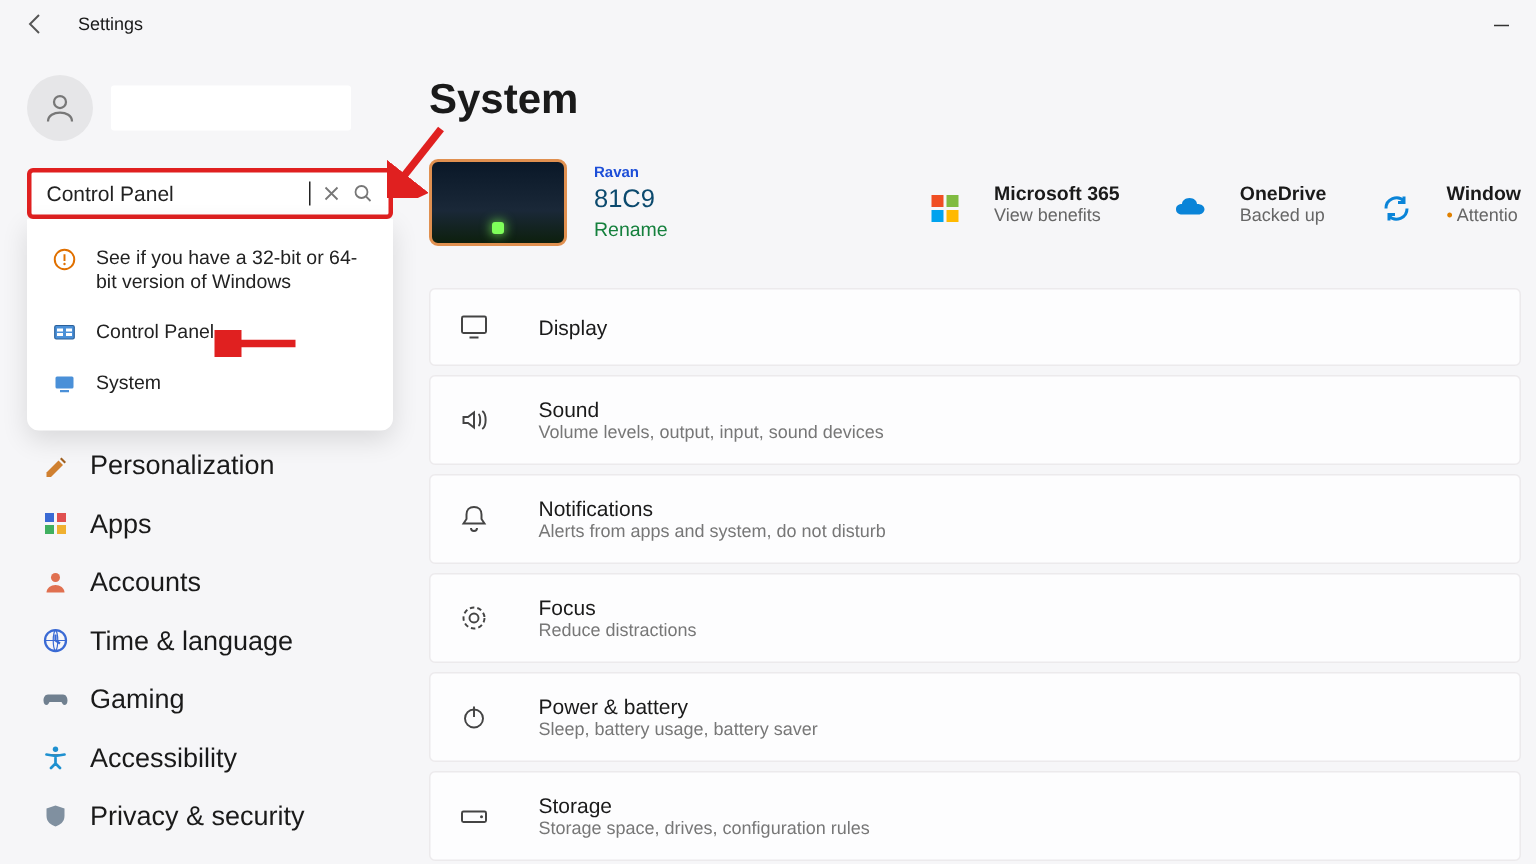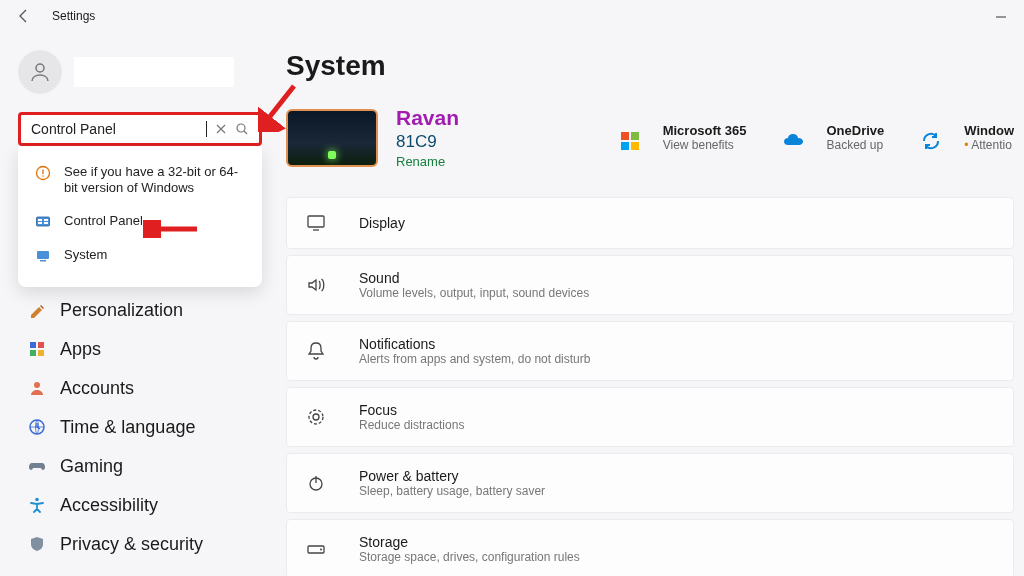--- a/index.html
+++ b/index.html
@@ -23,21 +23,21 @@
 .sugg-text { font-size: 13px; color: #222; line-height: 1.25; }
 .nav-list { margin-top: 4px; }
 .nav-item { display: flex; align-items: center; gap: 14px; padding: 9px 10px; font-size: 18px; color: #1a1a1a; cursor: pointer; border-radius: 4px; }
 .nav-icon { width: 18px; height: 18px; display: flex; align-items: center; justify-content: center; }
 .main { position: absolute; left: 286px; top: 50px; right: 0; bottom: 0; overflow: hidden; }
 .page-title { font-size: 28px; font-weight: 600; color: #1a1a1a; margin-bottom: 24px; }
 .header-row { display: flex; align-items: center; gap: 18px; margin-bottom: 28px; }
 .device-thumb { width: 92px; height: 58px; border-radius: 6px; background: linear-gradient(180deg,#0a1828 0%,#1a2838 60%,#0d1f0d 100%); position: relative; overflow: hidden; border: 2px solid #e09050; }
 .device-thumb::after { content:""; position:absolute; bottom:6px; left:50%; transform:translateX(-50%); width:8px; height:8px; background:#7fff5a; border-radius:2px; box-shadow:0 0 8px #7fff5a; }
 .device-info { display: flex; flex-direction: column; gap: 2px; }
-.device-name { font-size: 21px; font-weight: 600; color: #a21caf; }
+.device-name { font-size: 10px; font-weight: 600; color: #1d4ed8; }
 .device-model { font-size: 17px; color: #0c4a6e; }
 .device-rename { font-size: 13px; color: #15803d; cursor: pointer; }
 .promo-row { display: flex; gap: 36px; margin-left: auto; padding-right: 10px; }
 .promo { display: flex; gap: 22px; align-items: flex-end; }
 .promo-icon { width: 22px; height: 22px; }
 .promo-title { font-size: 13px; font-weight: 600; color: #1a1a1a; white-space: nowrap; }
 .promo-sub { font-size: 12px; color: #666; white-space: nowrap; }
 .promo-sub.warn::before { content:"• "; color:#e08000; }
 .cards { display: flex; flex-direction: column; gap: 6px; padding-right: 10px; }
 .card { background: #fdfdfe; border: 1px solid #eceaec; border-radius: 4px; display: flex; align-items: center; gap: 32px; padding: 14px 18px; cursor: pointer; }

